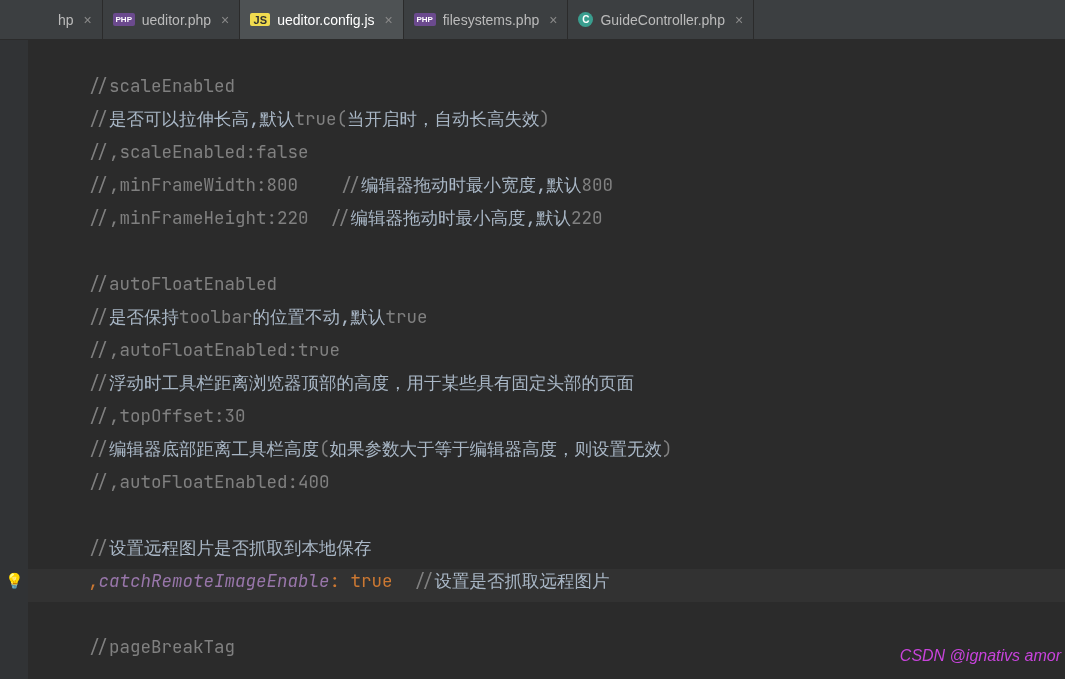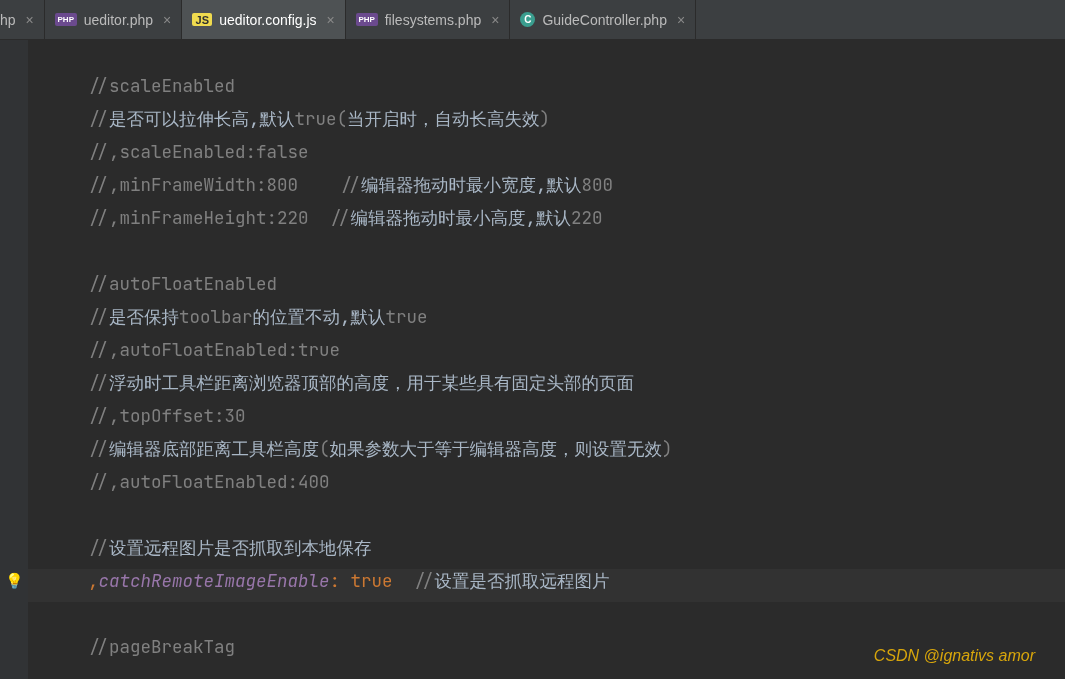--- a/index.html
+++ b/index.html
@@ -22,21 +22,22 @@
       align-items: center;
       padding: 0 10px;
       gap: 7px;
       border-right: 1px solid #2b2b2b;
       color: #bbbbbb;
       font-size: 14px;
       font-family: -apple-system, "Segoe UI", sans-serif;
       cursor: pointer;
     }
     .tab.partial {
-      padding-left: 0;
+      padding-left: 12px;
+      margin-left: 46px;
     }
     .tab.active {
       background: #4e5254;
       color: #ffffff;
     }
     .tab .close {
       color: #8a8a8a;
       font-size: 14px;
       padding-left: 3px;
     }
@@ -108,22 +109,22 @@
     }
     .code .line { position: relative; z-index: 1; }
     .cmt { color: #808080; }
     .ident { color: #9876aa; font-style: italic; }
     .punct { color: #cc7832; }
     .val { color: #cc7832; }
     .cn { color: #a9b7c6; margin-top: 23px; }
     .watermark {
       position: absolute;
       bottom: 14px;
-      right: 30px;
-      color: #eab308;
+      right: 4px;
+      color: #d946ef;
       font-family: sans-serif;
       font-size: 16px;
       font-style: italic;
       opacity: 0.9;
       z-index: 5;
     }
   </style>
 </head>
 <body>
 

